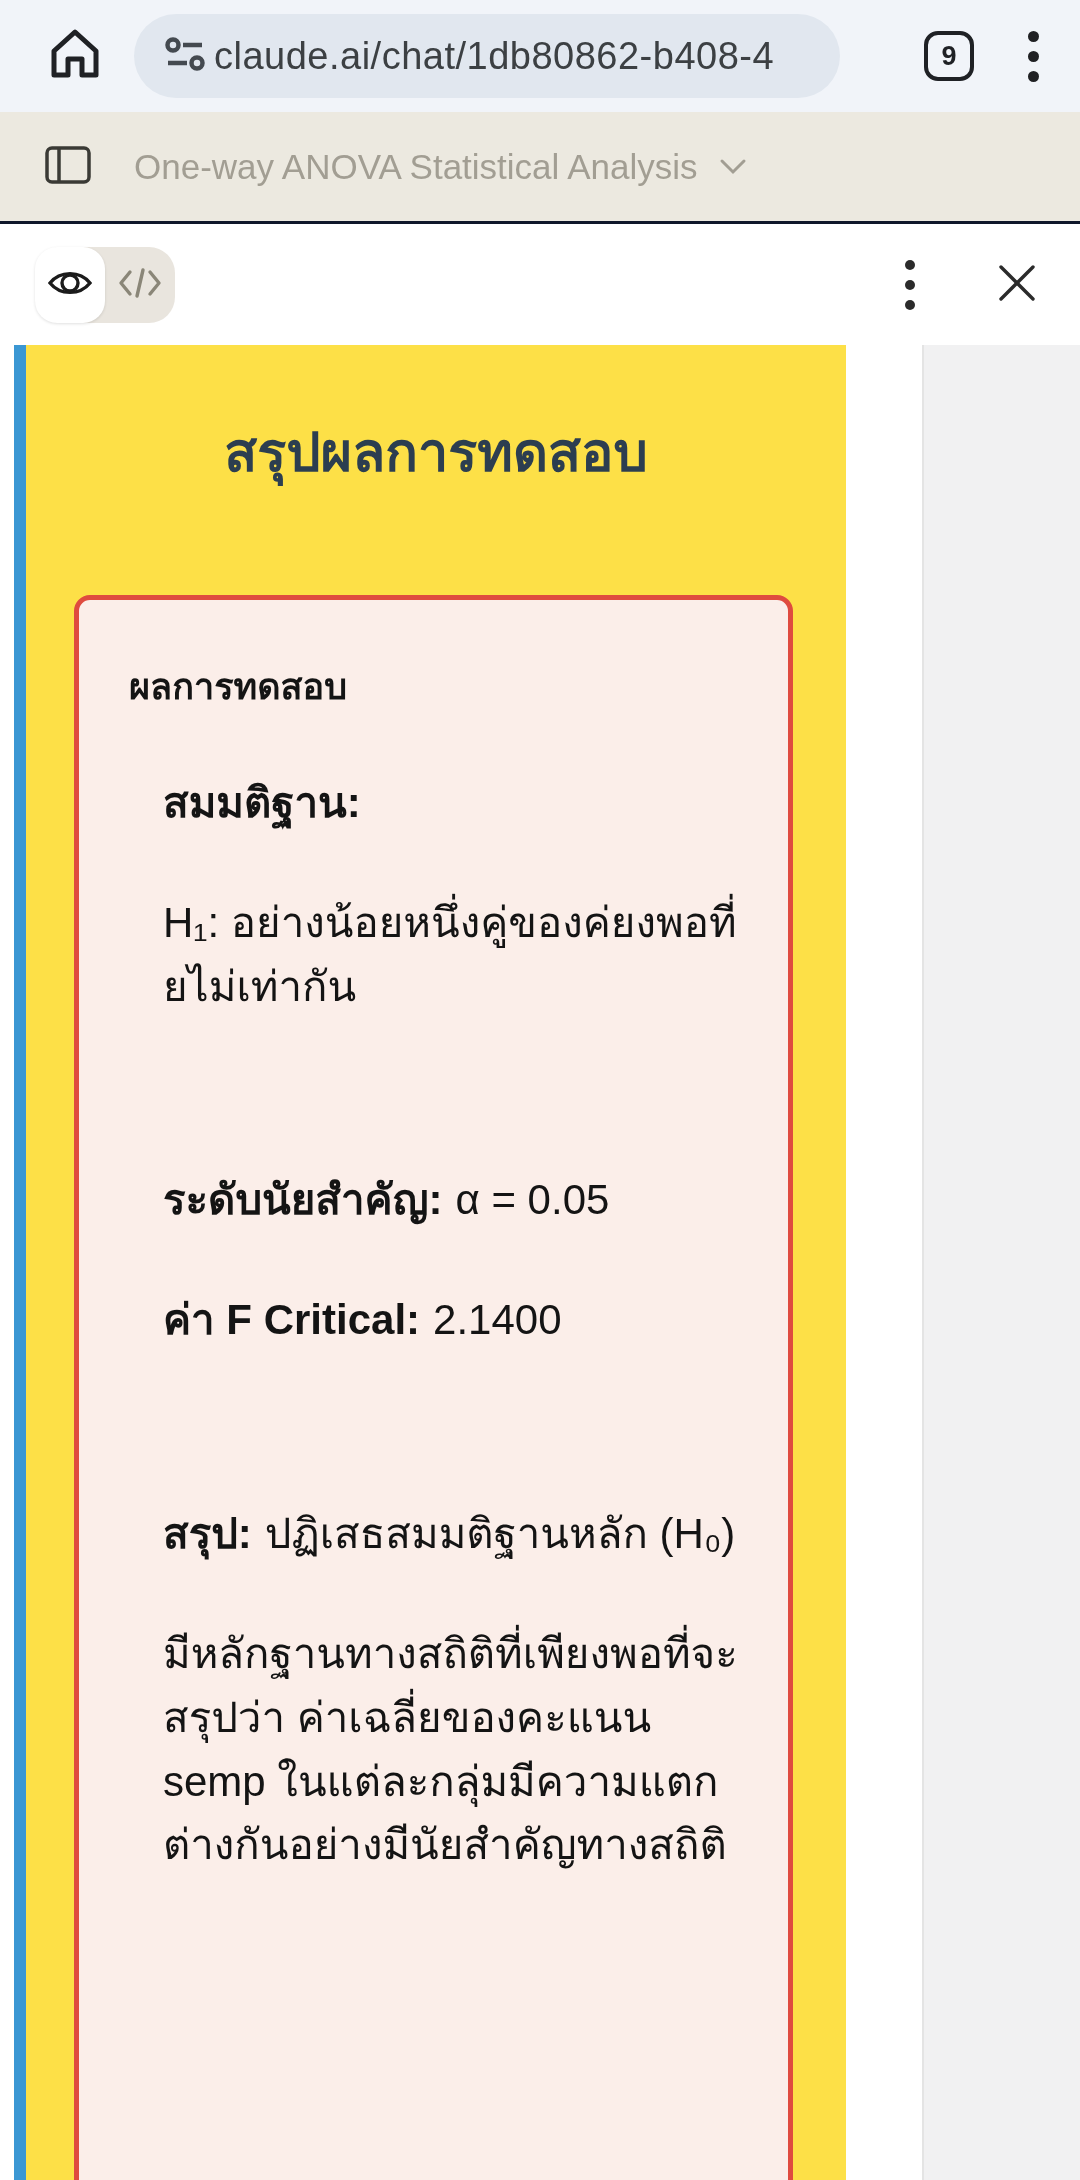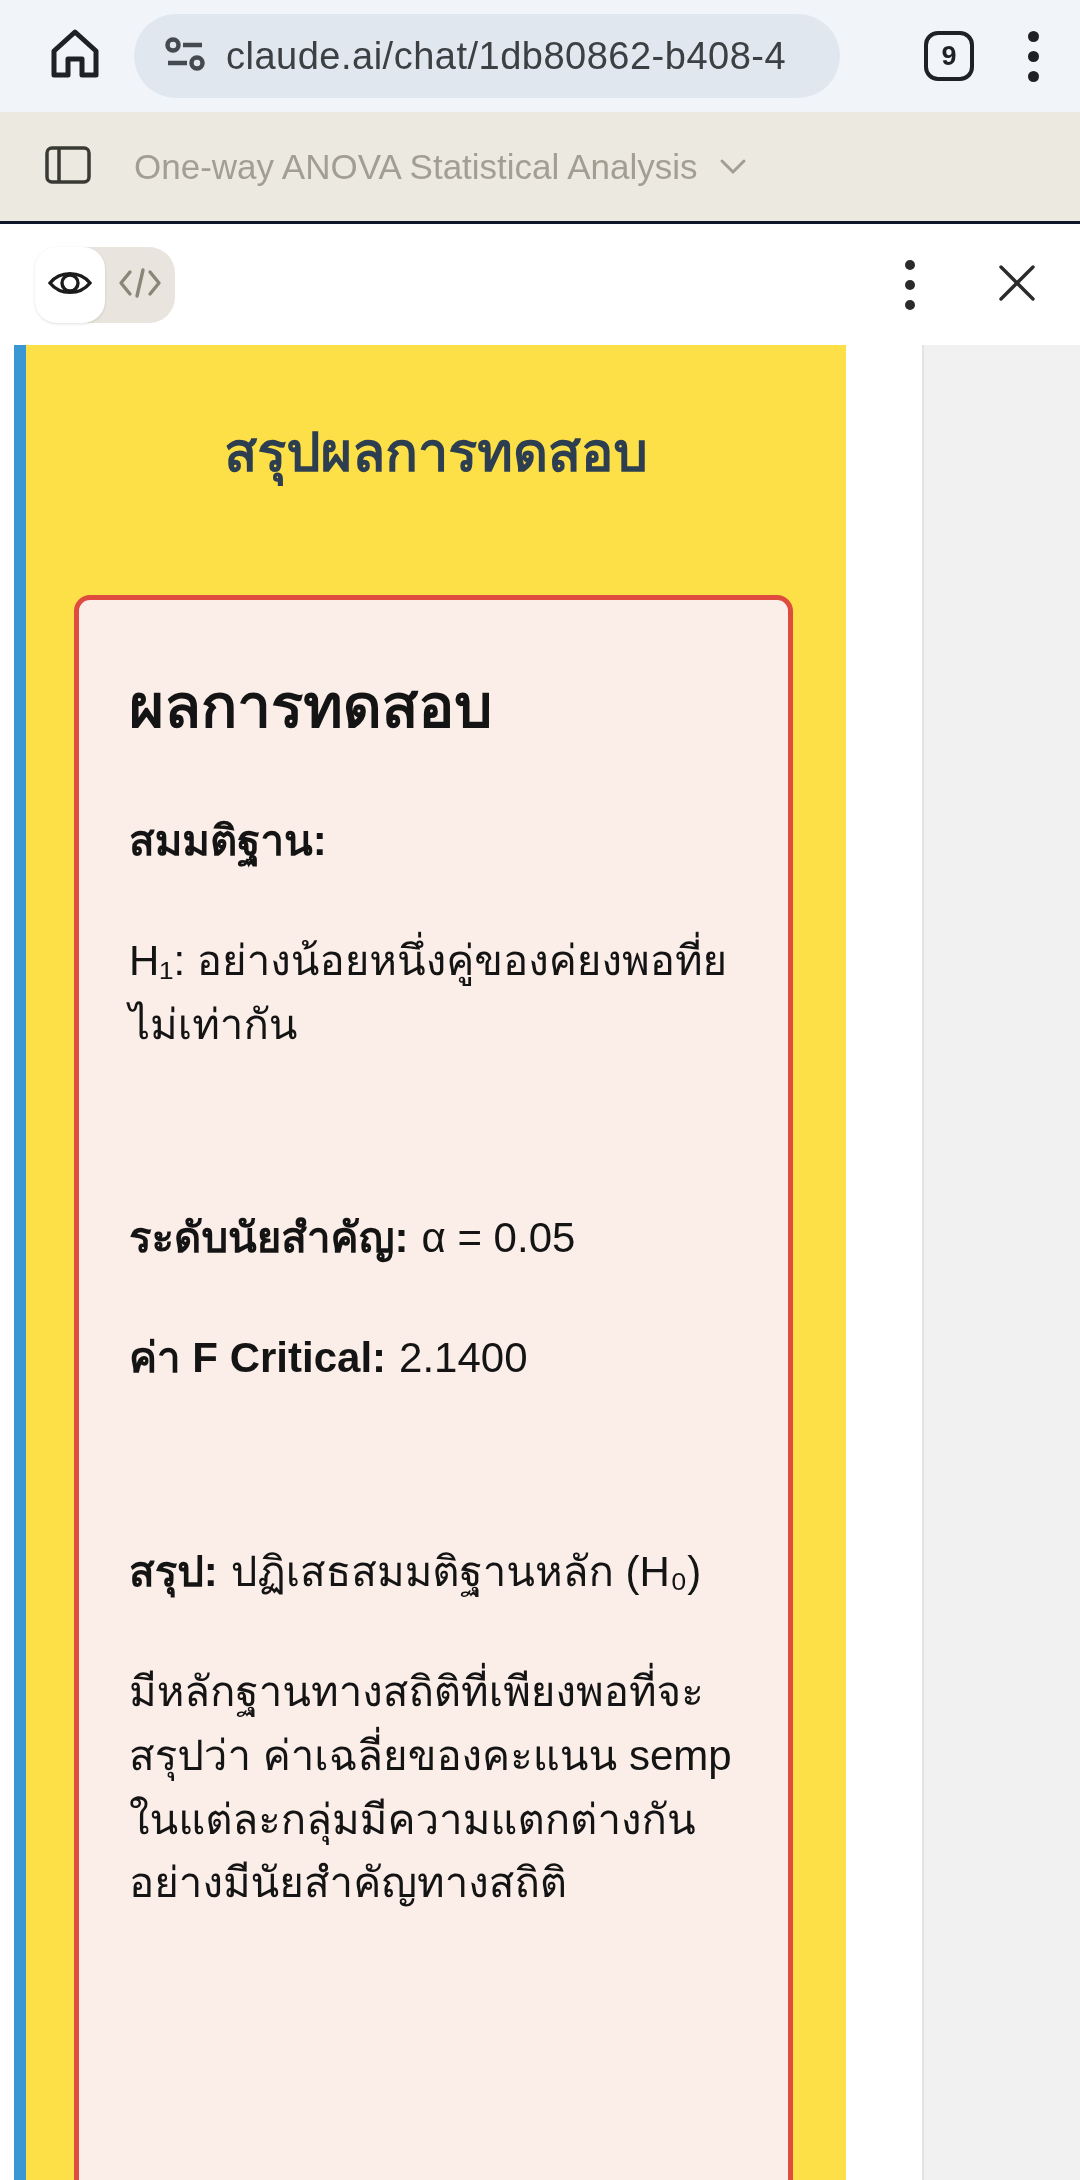--- a/index.html
+++ b/index.html
@@ -24,21 +24,21 @@
     flex:0 0 auto;
     width:706px; height:84px;
     margin-left:28px;
     background:#e1e7ef;
     border-radius:42px;
     display:flex; align-items:center;
     padding:0 30px;
     overflow:hidden;
   }
   .url-text {
-    margin-left:20px;
+    margin-left:8px;
     font-size:38px;
     color:#3c4043;
     white-space:nowrap;
     letter-spacing:0.5px;
   }
   .tab-counter {
     margin-left:auto;
     width:50px; height:50px;
     border:4.5px solid #1f2125;
     border-radius:14px;
@@ -127,30 +127,31 @@
   }
   .result-box {
     margin:100px 53px 0 48px;
     border:5px solid var(--box_border, #df4b3f);
     border-radius:16px;
     background:var(--box_bg, #fbeee9);
     padding:58px 50px 90px;
     min-height:1800px;
   }
   .result-box h3 {
-    font-size:60px;
+    font-size:36px;
     font-weight:bold;
     color:#141414;
   }
   .result-box p {
     margin-top:56px;
     font-size:42px;
     line-height:1.52;
     color:#141414;
     overflow-wrap:break-word;
+    margin-left:34px;
   }
   .result-box p.gap-lg { margin-top:150px; }
   .result-box p strong { font-weight:bold; }
   .pv { margin-left:13px; }
   .lbl-only { font-weight:bold; }
 </style>
 </head>
 <body>
 
 <div class="status-bar">

